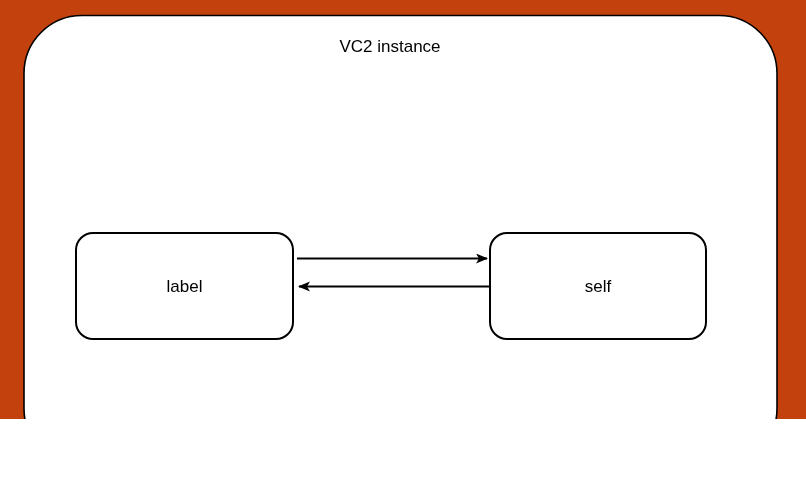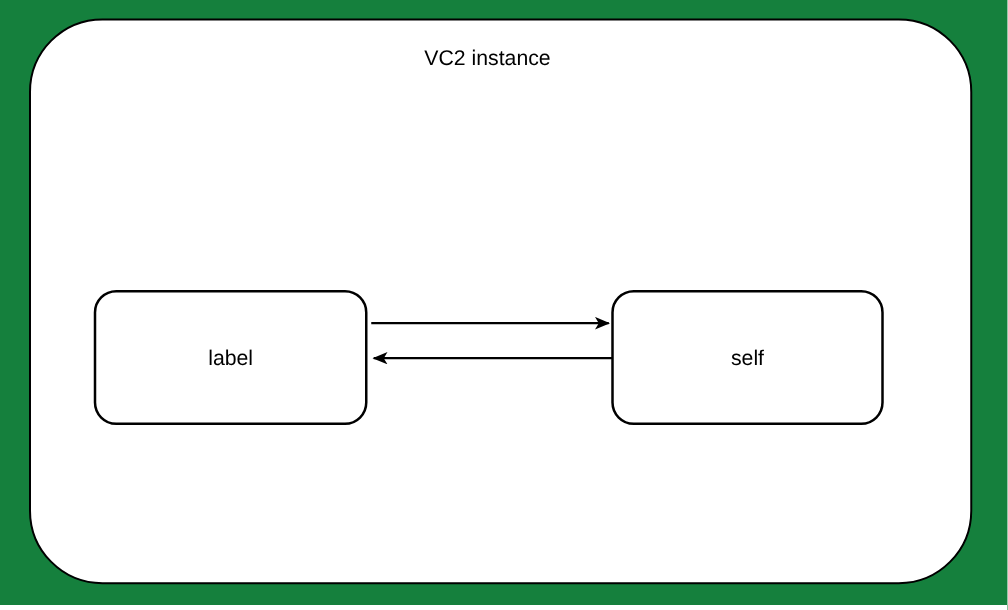--- a/index.html
+++ b/index.html
@@ -3,22 +3,22 @@
 <meta charset="utf-8">
 <style>
   html, body {
     margin: 0;
     padding: 0;
     background: #ffffff;
   }
   .stage {
     position: relative;
     width: 806px;
-    height: 484px;
-    background: #15803d;
+    height: 419px;
+    background: #c2410c;
     font-family: "Liberation Sans", sans-serif;
     overflow: hidden;
   }
   svg text {
     font-family: "Liberation Sans", sans-serif;
     fill: #000000;
   }
   .node-label { font-size: 17px; }
   .container-title { font-size: 17px; }
 </style>

